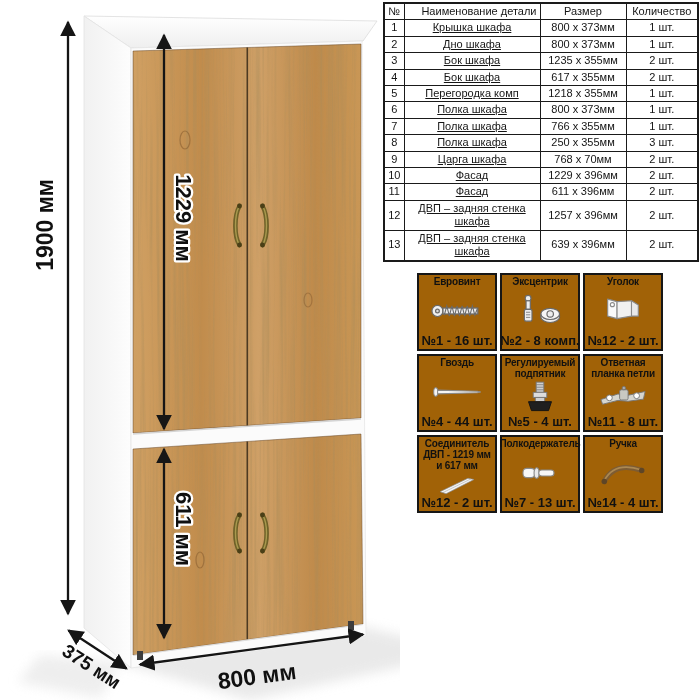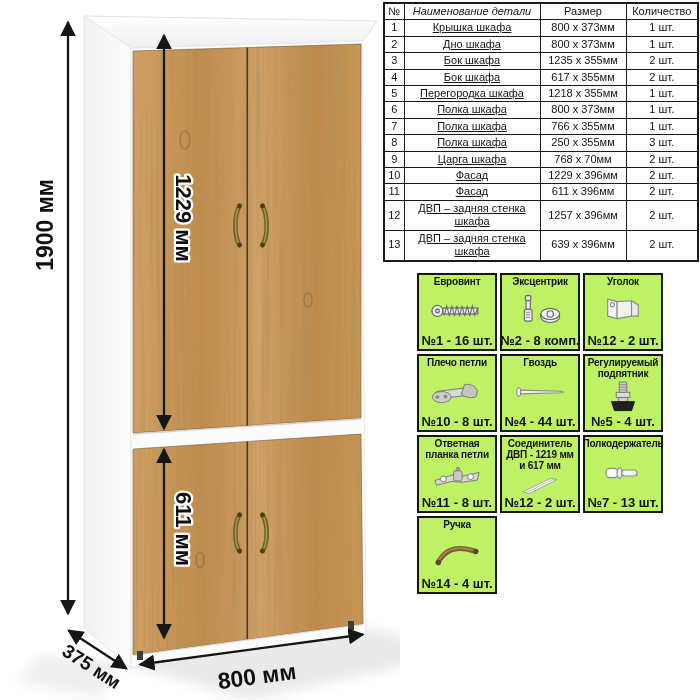--- a/index.html
+++ b/index.html
@@ -6,28 +6,28 @@
   body{width:700px;height:700px;position:relative;background:#fff;overflow:hidden;
        font-family:"Liberation Sans",sans-serif;color:#111;}
 
   
   .parts-table{position:absolute;left:383px;top:2px;border-collapse:collapse;
                table-layout:fixed;width:314px;font-size:11px;color:#151515;
                border:2px solid #1a1a1a;}
   .parts-table td,.parts-table th{border:1px solid #1a1a1a;padding:1px 3px;
                line-height:1.22;font-weight:normal;vertical-align:middle;}
   .parts-table th{text-align:center;}
-  .parts-table th.l{text-align:center;font-style:italic;}
+  .parts-table th.l{text-align:right;}
   td.c{text-align:center;}
   td.l{text-align:center;text-decoration:underline;}
 
   
   .hw{position:absolute;left:417px;top:273px;display:grid;
       grid-template-columns:repeat(3,80px);grid-auto-rows:78px;gap:3px;}
-  .hw-cell{border:2px solid #161616;background:#bef264;box-sizing:border-box;
+  .hw-cell{border:2px solid #161616;background:#a16207;box-sizing:border-box;
       display:flex;flex-direction:column;align-items:center;padding:2px 1px 1px;}
   .hw-empty{border:none;background:transparent;}
   .hw-title{font-weight:bold;font-size:10px;line-height:1.08;text-align:center;
       letter-spacing:-0.2px;}
   .hw-icon{flex:1;display:flex;align-items:center;justify-content:center;width:100%;min-height:0;}
   .hw-icon svg{max-height:100%;}
   .hw-count{font-weight:bold;font-size:13px;line-height:1.1;white-space:nowrap;}
 
   
   .wardrobe{position:absolute;left:0;top:0;}
@@ -165,21 +165,21 @@
         <td class="c">2 шт.</td>
       </tr>
       <tr>
         <td class="c">4</td>
         <td class="l">Бок шкафа</td>
         <td class="c">617 х 355мм</td>
         <td class="c">2 шт.</td>
       </tr>
       <tr>
         <td class="c">5</td>
-        <td class="l">Перегородка шкафа</td>
+        <td class="l">Перегородка комп</td>
         <td class="c">1218 х 355мм</td>
         <td class="c">1 шт.</td>
       </tr>
       <tr>
         <td class="c">6</td>
         <td class="l">Полка шкафа</td>
         <td class="c">800 х 373мм</td>
         <td class="c">1 шт.</td>
       </tr>
       <tr>
@@ -268,35 +268,20 @@
             <path d="M14 6 l11 3 v20 l-11 -3 z"></path>
             <circle cx="19.5" cy="12.5" r="2.4" fill="#fff"></circle>
             <path d="M25 9 l17 -1 v18 l-17 3 z" fill="#f1f1f1"></path>
             <path d="M42 8 l8 5 v13 l-8 0 z" fill="#e9e9e9"></path>
           </g>
         </svg>
       </div>
       <div class="hw-count">№12 - 2 шт.</div>
     </div>
     <div class="hw-cell">
-      <div class="hw-title">Плечо петли</div>
-      <div class="hw-icon">
-        <svg width="58" height="34" viewBox="0 0 64 40">
-          <g stroke="#777" stroke-width="1.1">
-            <rect x="6" y="17" width="42" height="9" rx="4" fill="#d9d9d0" transform="rotate(-7 27 21)"></rect>
-            <ellipse cx="14" cy="26" rx="11" ry="6.5" fill="#cfcfc7"></ellipse>
-            <circle cx="9" cy="26" r="1.7" fill="#9a9a93"></circle>
-            <circle cx="18.5" cy="25.5" r="1.7" fill="#9a9a93"></circle>
-            <path d="M41 11 q12 -1 15 8 l-2 7 q-10 2 -17 -3 z" fill="#c6c6bd"></path>
-          </g>
-        </svg>
-      </div>
-      <div class="hw-count">№10 - 8 шт.</div>
-    </div>
-    <div class="hw-cell">
       <div class="hw-title">Гвоздь</div>
       <div class="hw-icon">
         <svg width="58" height="34" viewBox="0 0 64 40">
           <g stroke="#8a8a8a" fill="#f5f5f5" stroke-width="1.2">
             <ellipse cx="7" cy="20" rx="2.4" ry="5"></ellipse>
             <path d="M9.2 17.8 L56 19.2 L60 20 L56 20.8 L9.2 22.2 z"></path>
           </g>
         </svg>
       </div>
       <div class="hw-count">№4 - 44 шт.</div>

